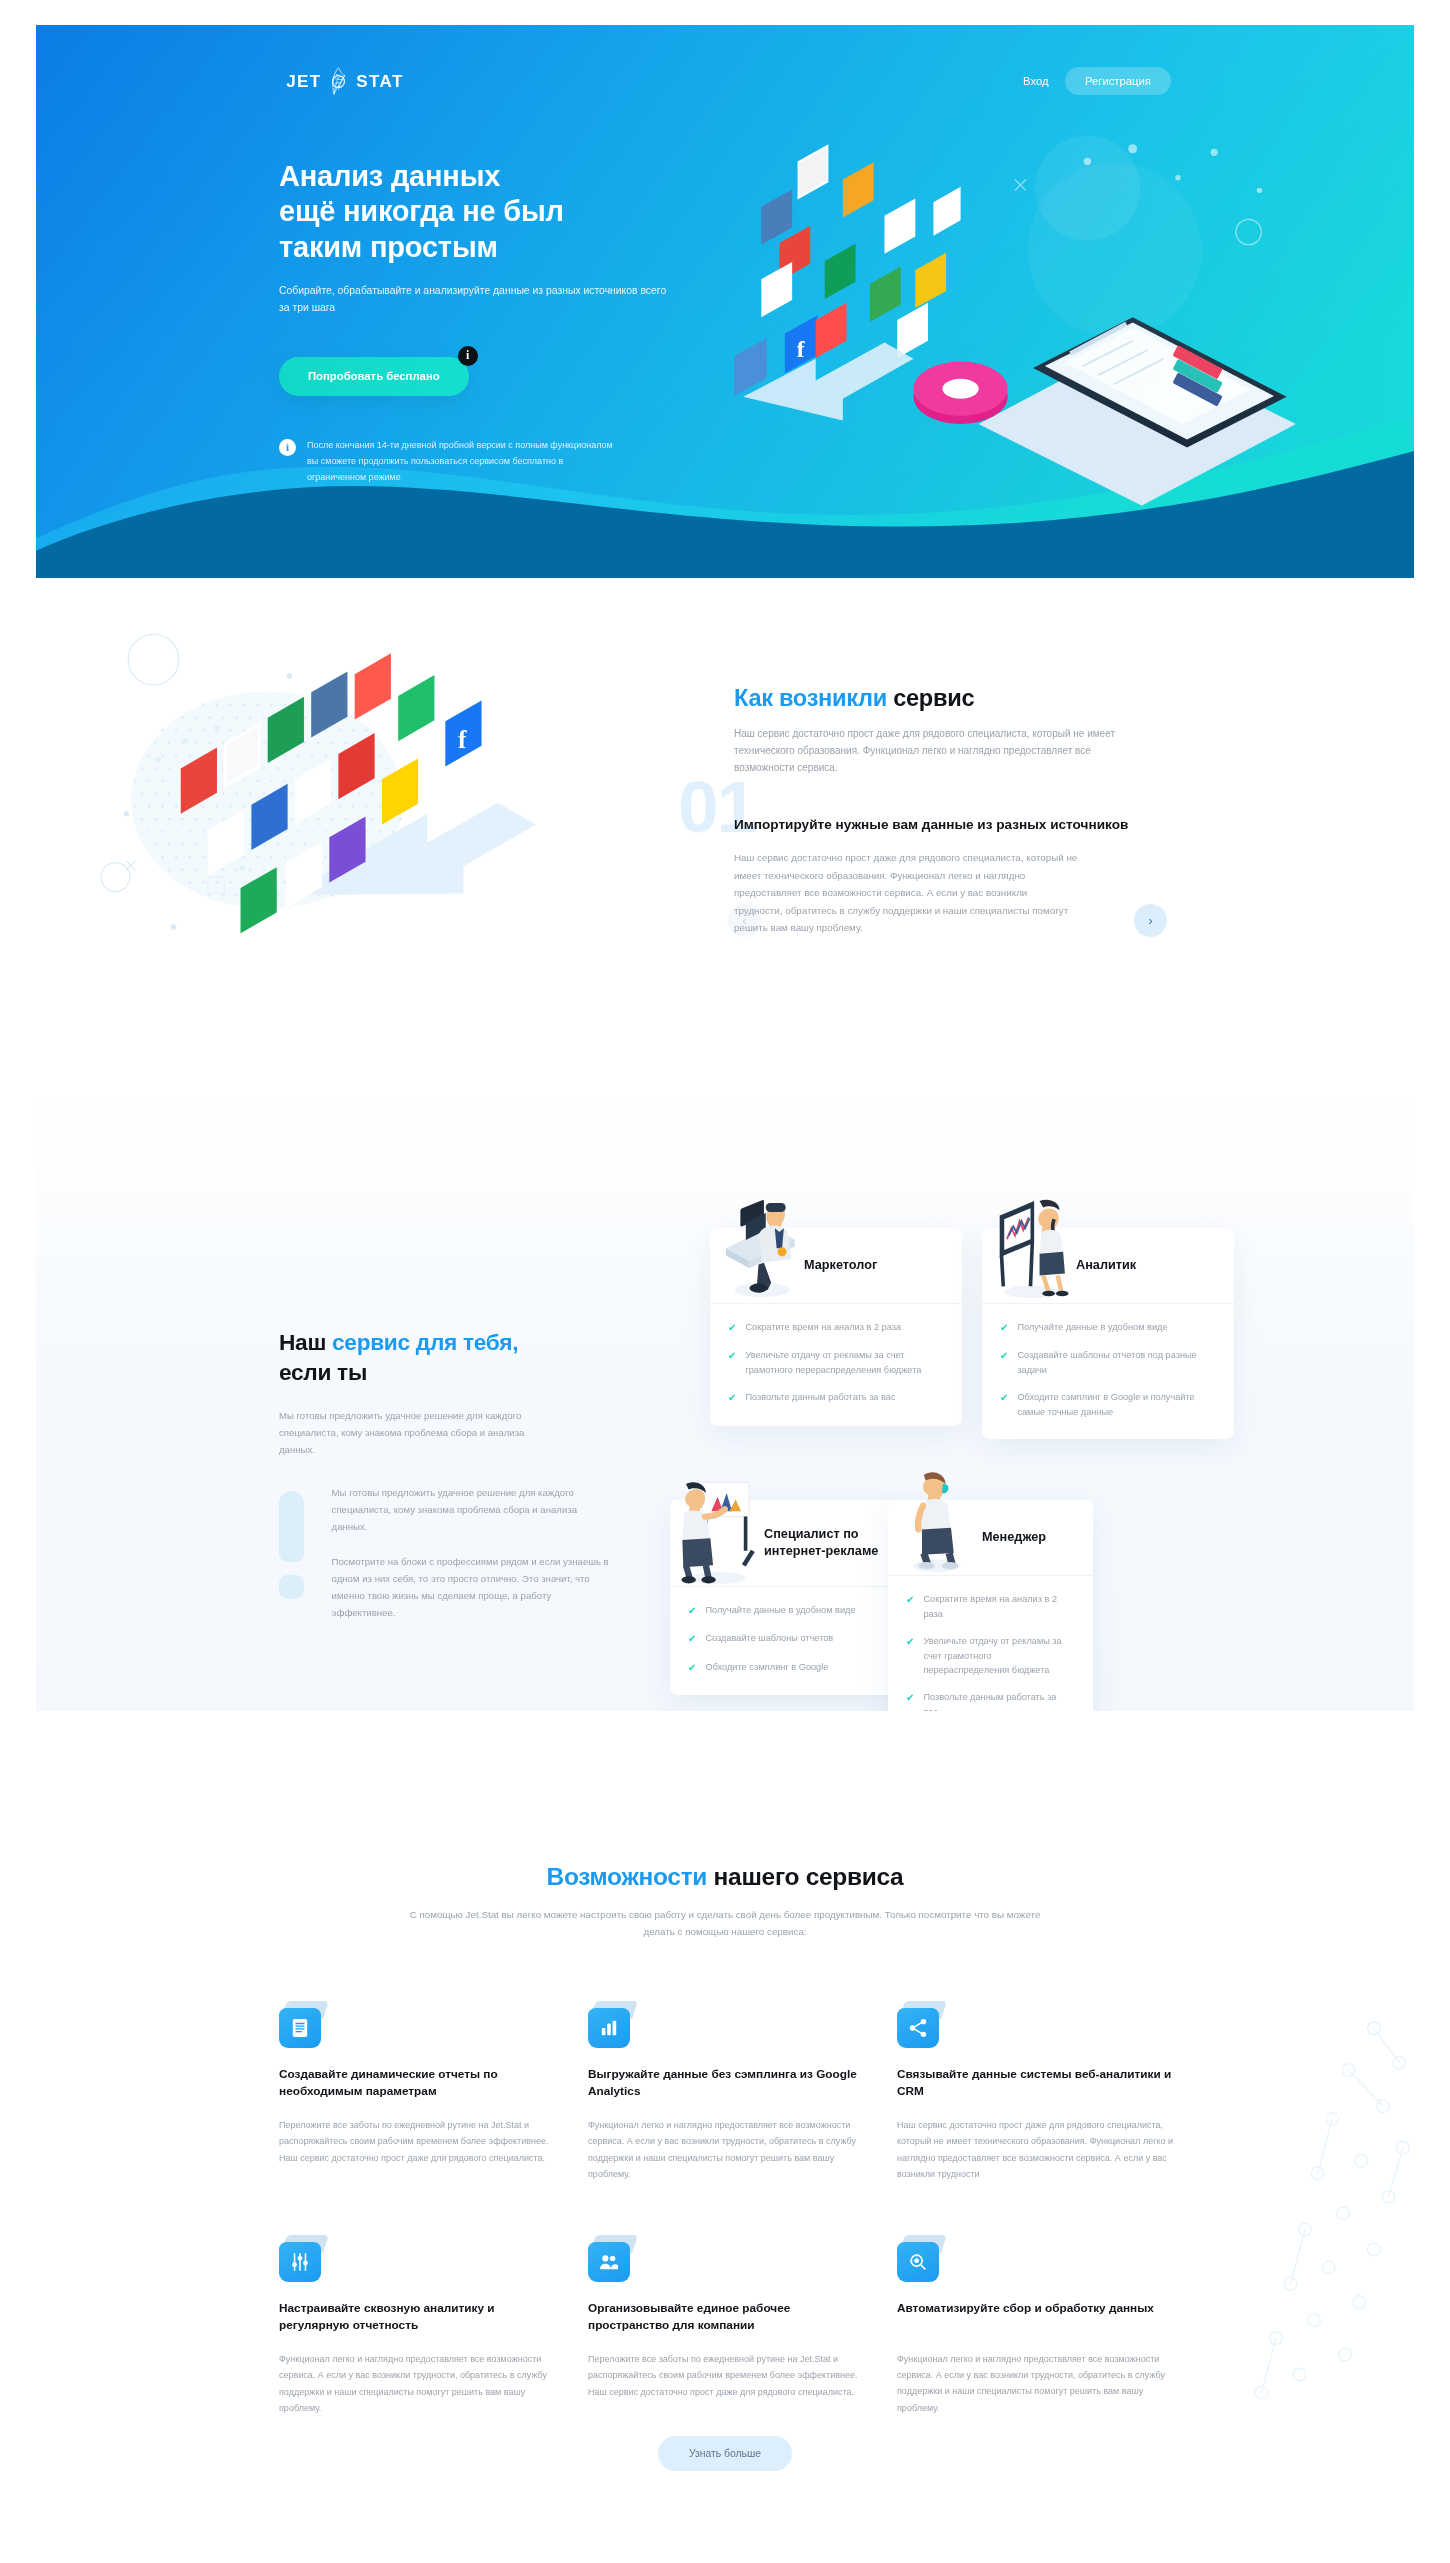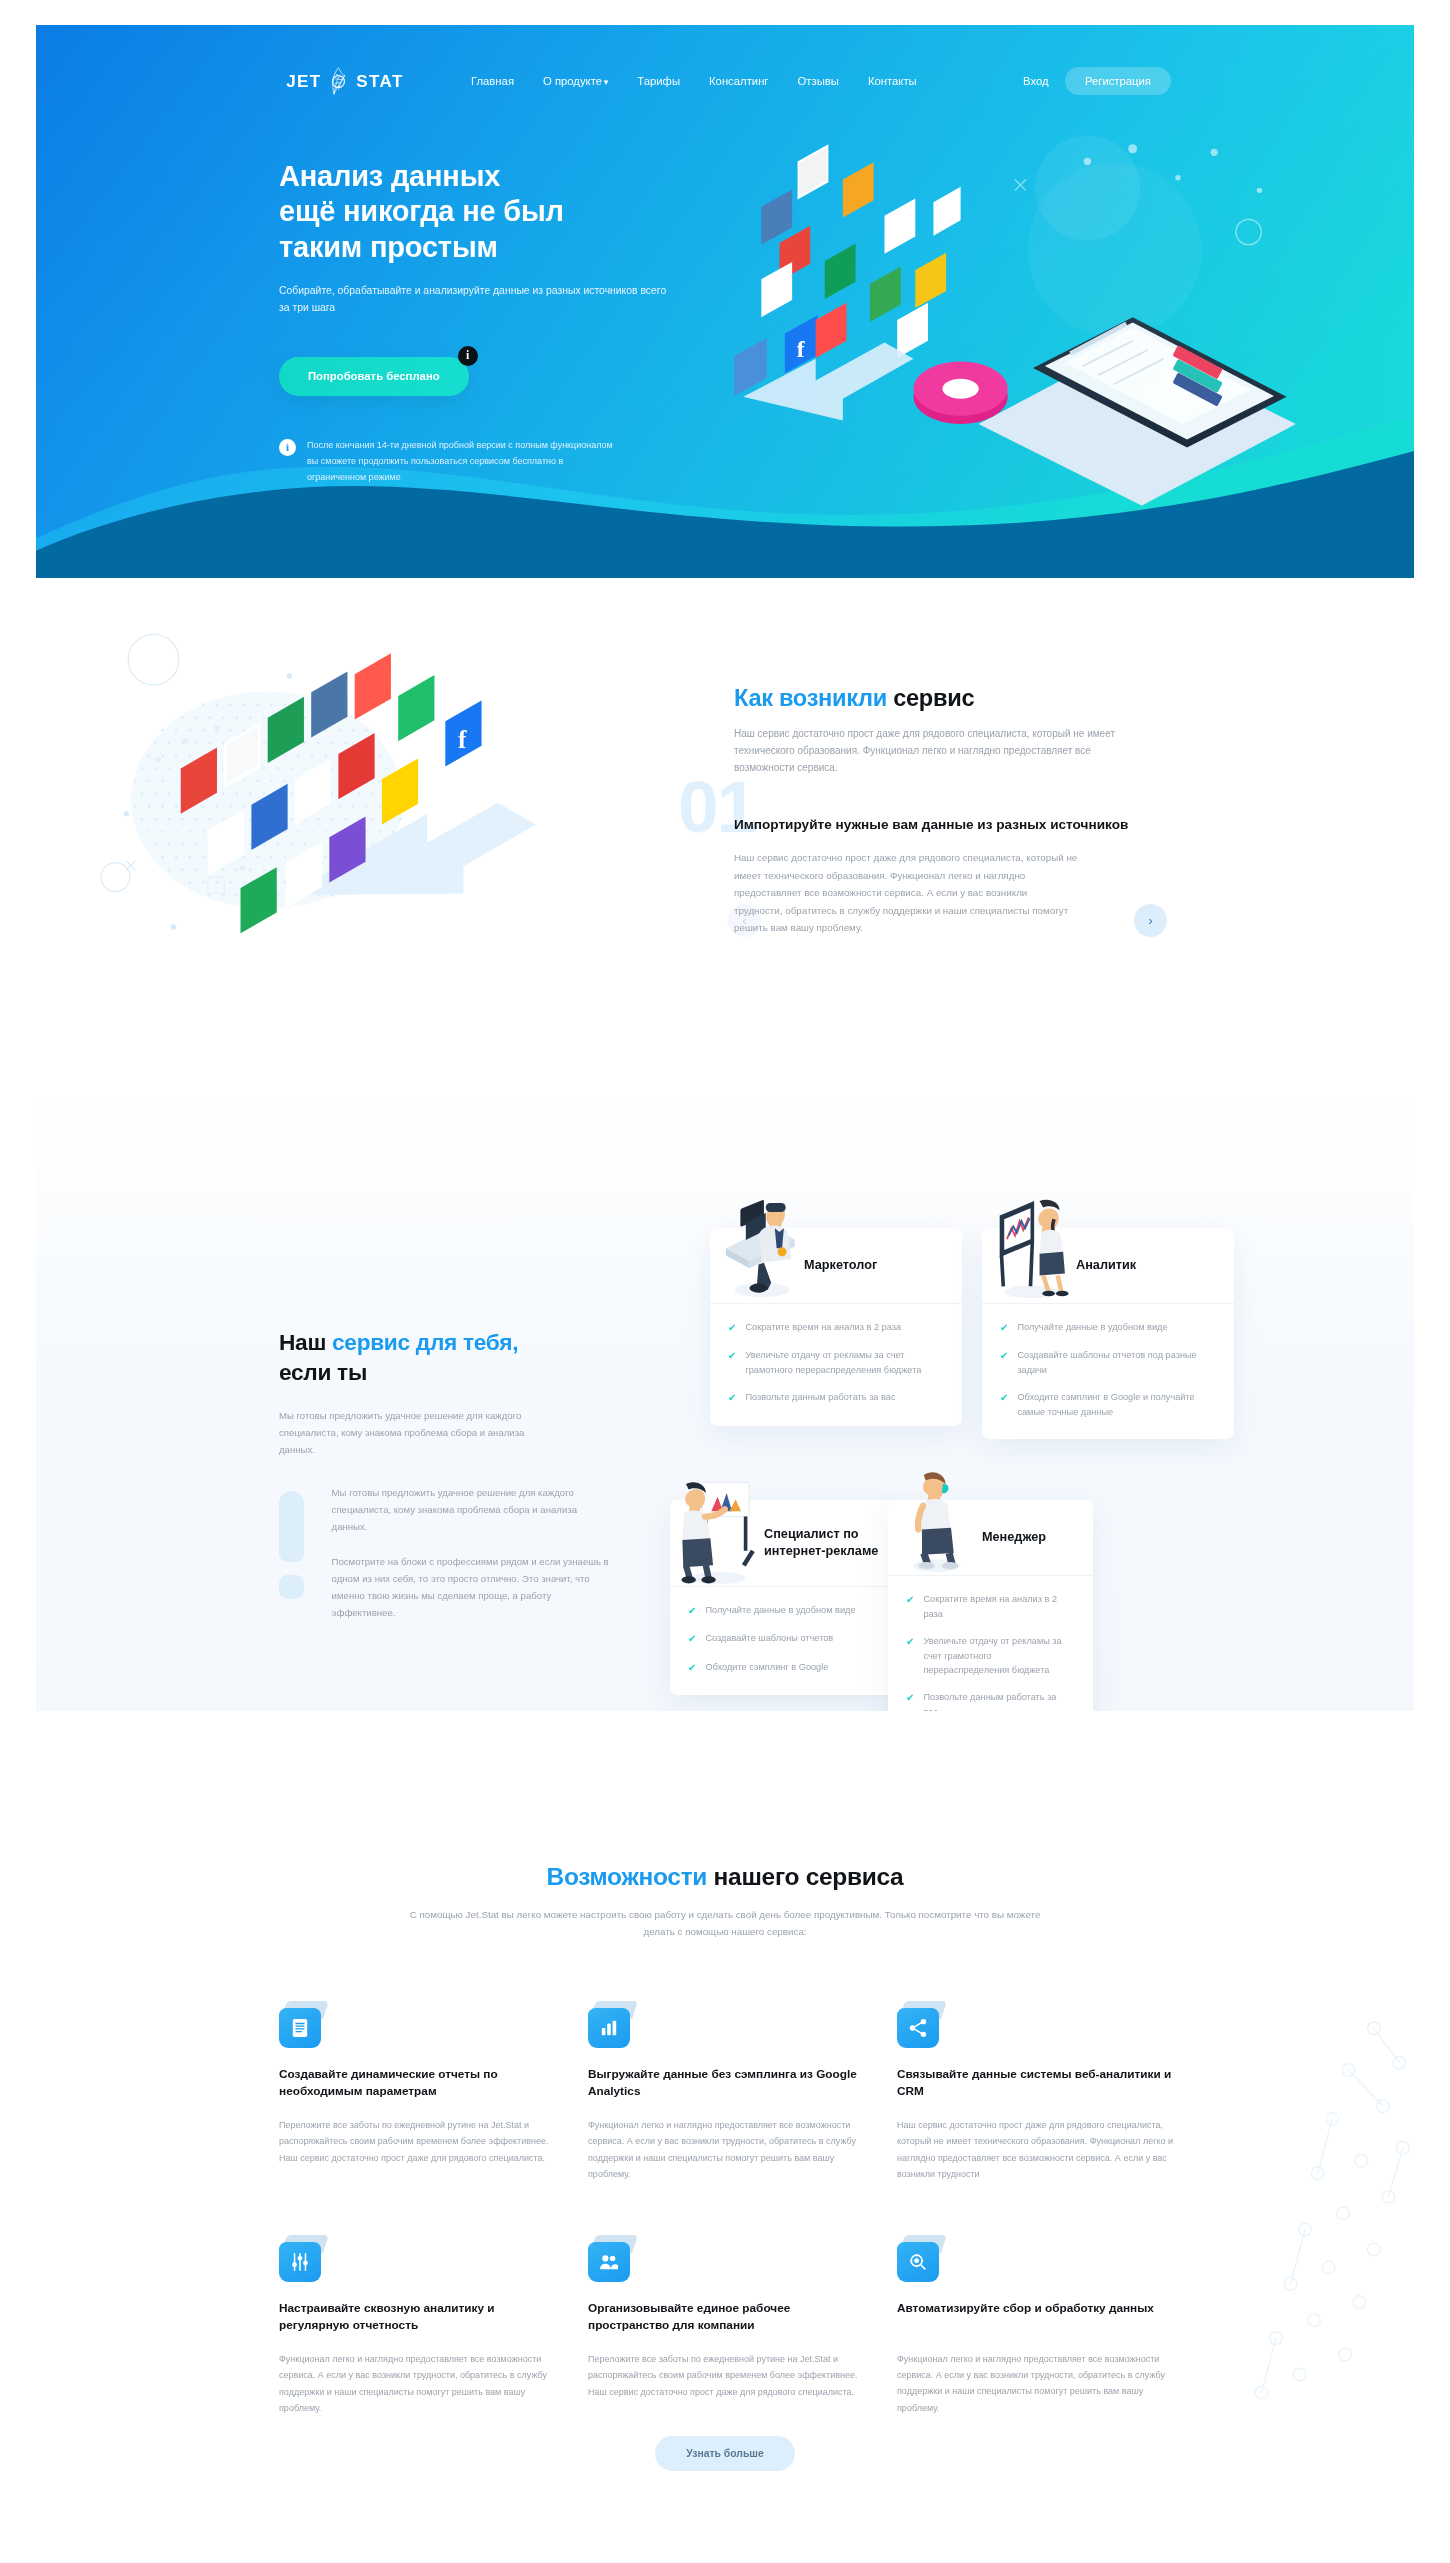--- a/index.html
+++ b/index.html
@@ -485,21 +485,20 @@
   }
   .more-btn {
     background: #ddeefc;
     color: #5b7891;
     font-size: 10.4px;
     border: none;
     border-radius: 18px;
     padding: 11.8px 31px;
     cursor: pointer;
     font-family: inherit;
-    font-weight: bold;
   }
   .dots-deco {
     position: absolute;
     right: 0; top: 281px;
     width: 218px; height: 426px;
     opacity: .75;
     pointer-events: none;
   }
 </style>
 </head>
@@ -540,28 +539,20 @@
               <path d="M17 2 C20 8 23 12 24 10"></path>
               <path d="M12 31 C13 24 15 17 17 12"></path>
               <path d="M14 9 L20 12 M13 14 L21 15 M13 19 L20 18 M14 24 L19 22"></path>
             </g>
             <circle cx="17" cy="17" r="6.5" fill="none" stroke="#ffffff" stroke-width="1.4" opacity=".9"></circle>
           </svg>
         </span>
         <span class="logo-text">STAT</span>
       </div>
 
-      <div class="menu">
-        <a href="#"><span>Главная</span></a>
-        <a href="#"><span>О продукте</span><span class="caret">▾</span></a>
-        <a href="#"><span>Тарифы</span></a>
-        <a href="#"><span>Консалтинг</span></a>
-        <a href="#"><span>Отзывы</span></a>
-        <a href="#"><span>Контакты</span></a>
-      </div>
 
       <div class="nav-right">
         <a class="nav-login" href="#">Вход</a>
         <a class="nav-register" href="#">Регистрация</a>
       </div>
     </nav>
 
     <div class="hero-copy">
       <h1 class="hero-title">
         <span>Анализ данных</span><br>

